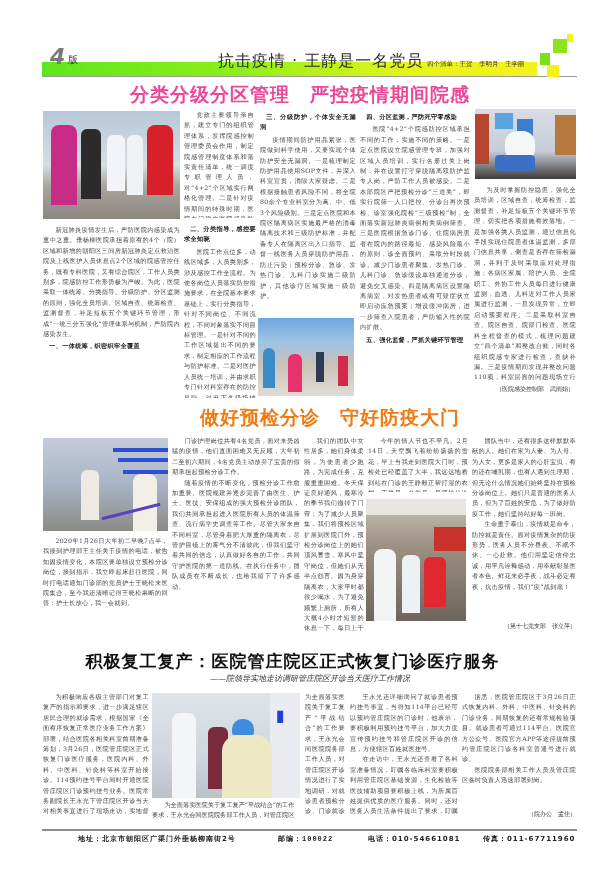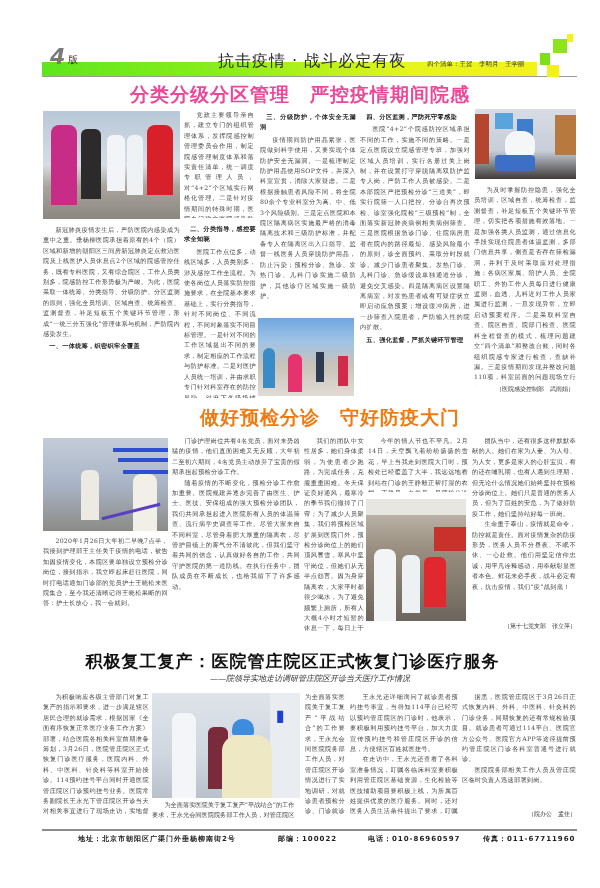--- a/index.html
+++ b/index.html
@@ -30,21 +30,21 @@
   .ftr-line{position:absolute;left:42px;top:829px;width:535px;height:2px;background:#8c8c8c;}
   .ftr{position:absolute;top:834px;font-family:"DejaVu Sans",sans-serif;font-size:7px;font-weight:bold;color:#222;white-space:nowrap;letter-spacing:1px;padding-left:28px;}
 </style>
 </head>
 <body>
 
 <div class="hdr-band"></div>
 <div class="hdr-line"></div>
 <div class="hdr-edition">4</div>
 <div class="hdr-edition-suffix">版</div>
-<div class="hdr-title">抗击疫情 · 战斗必定有夜</div>
+<div class="hdr-title">抗击疫情 · 王静是一名党员</div>
 <div class="hdr-editors">四个清单：王贺　李明月　王学丽</div>
 <div class="sq" style="left:540px;top:53px;width:10px;height:12px;background:#7ee01a;"></div>
 <div class="sq" style="left:553px;top:39px;width:14px;height:14px;background:#8de41c;"></div>
 <div class="sq" style="left:567px;top:34px;width:6px;height:8px;background:#f4f01a;"></div>
 <div class="sq" style="left:547px;top:65px;width:12px;height:12px;background:#f4f01a;"></div>
 
 <div class="t1">分类分级分区管理　严控疫情期间院感</div>
 
 <div class="photo" style="left:43px;top:111px;width:137px;height:108px;background:linear-gradient(180deg,#b8c8d8 0%,#d6dde3 50%,#a9a49c 70%,#8b8780 100%);">
   <div class="abs" style="left:8px;top:14px;width:26px;height:80px;background:#c72d86;border-radius:8px 8px 0 0;"></div>
@@ -164,15 +164,15 @@
   <p>在走访中，王永光还查看了各科室准备情况，叮嘱各临床科室要积极利用管庄院区基础资源，生化检验等医技辅助项目要积极上线，为所属百姓提供优质的医疗服务。同时，还对医务人员生活条件提出了要求，叮嘱管庄院区负责人迅速积极做好各项保障工作，保证医护人员饮水用饭。</p>
 </div>
 <div class="col" style="left:462px;top:692px;width:114px;height:118px;">
   <p>据悉，医院管庄院区于3月26日正式恢复内科、外科、中医科、针灸科的门诊业务，同期恢复的还有常规检验项目。就诊患者可通过114平台、医院官方公众号、医院官方APP等途径提前预约管庄院区门诊各科室普通号进行就诊。</p>
   <p>医院院务部相关工作人员及管庄院区临时负责人迅速部署到岗。</p>
 </div>
 <div class="byline abs" style="left:462px;top:810px;width:114px;">（院办公　孟佳）</div>
 
 <div class="ftr-line"></div>
 <div class="ftr" style="left:50px;">地址：北京市朝阳区广渠门外垂杨柳南街2号</div>
-<div class="ftr" style="left:250px;">邮编：100022</div>
-<div class="ftr" style="left:340px;">电话：010-86960597</div>
+<div class="ftr" style="left:250px;font-family:Liberation Mono, monospace;">邮编：100022</div>
+<div class="ftr" style="left:340px;">电话：010-54661081</div>
 <div class="ftr" style="left:455px;">传真：011-67711960</div>
 
 </body></html>

